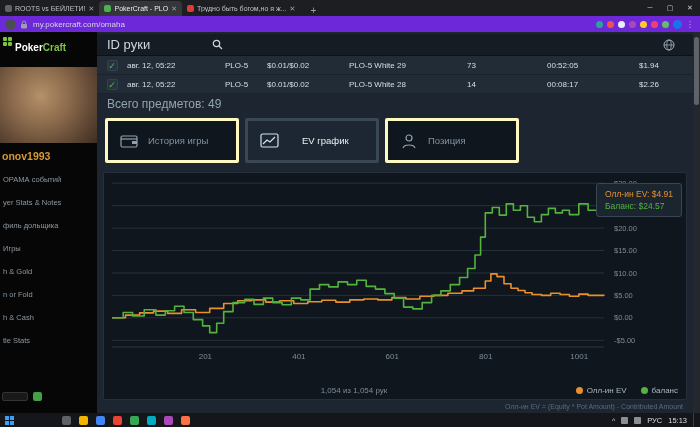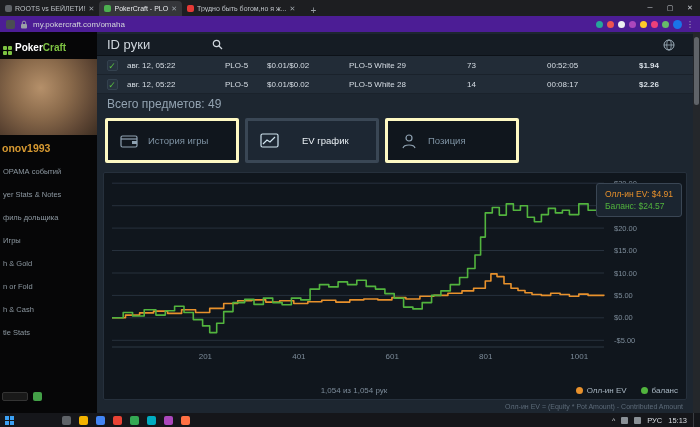--- a/index.html
+++ b/index.html
@@ -13,37 +13,37 @@
   .btab { display:flex; align-items:center; gap:3px; height:15px; padding:0 5px; max-width:120px;
     font-size:7px; color:#bdc1c6; border-radius:4px 4px 0 0; overflow:hidden; white-space:nowrap; }
   .btab.active { background:#35363a; color:#e8eaed; }
   .btab .fav { width:7px; height:7px; border-radius:2px; flex:none; }
   .btab .tclose { color:#9aa0a6; font-size:7px; flex:none; }
   .btab .ttl { overflow:hidden; text-overflow:ellipsis; }
   #newtab { color:#9aa0a6; font-size:10px; margin-left:6px; padding:0 4px; }
   #wincontrols { margin-left:auto; display:flex; align-items:center; height:16px; }
   #wincontrols span { width:20px; text-align:center; color:#c7cbd0; font-size:7px; line-height:16px; }
 
-  #addressbar { position:absolute; top:16px; left:0; width:700px; height:16px; background:#4c1d95;
+  #addressbar { position:absolute; top:16px; left:0; width:700px; height:16px; background:#6d28d9;
     display:flex; align-items:center; padding:0 6px; gap:5px; }
   .abar-icon { width:9px; height:9px; border-radius:2px; background:#4a4d52; flex:none; }
   #urltext { font-size:8px; color:#d3d7db; white-space:nowrap; }
   #ext-icons { margin-left:auto; display:flex; align-items:center; gap:4px; }
   .ext-dot { width:7px; height:7px; border-radius:50%; }
   #profile-avatar { width:9px; height:9px; border-radius:50%; background:#1a73e8; }
   #menu-dots { color:#bdc1c6; font-size:8px; letter-spacing:0; }
 
   
   #app { position:absolute; top:32px; left:0; width:700px; height:381px; display:flex; }
   #scrollbar { position:absolute; right:0; top:0; width:7px; height:381px; background:#24272b; }
   #scrollthumb { position:absolute; top:5px; left:1px; width:5px; height:68px; background:#5f6368; border-radius:3px; }
 
   
   #sidebar { position:relative; width:97px; height:381px; background:#060607; flex:none; overflow:hidden; }
-  #logo { display:flex; align-items:flex-end; gap:3px; padding:5px 0 4px 3px; }
+  #logo { display:flex; align-items:flex-start; gap:3px; padding:5px 0 12px 3px; }
   #logo-grid { width:9px; height:9px; display:grid; grid-template-columns:4px 4px; grid-gap:1px; }
   #logo-grid i { background:#7dc242; border-radius:1px; }
   #logo .lp { color:#fff; font-size:10px; font-weight:bold; }
   #logo .lc { color:#7dc242; font-size:10px; font-weight:bold; }
   #avatar { width:97px; height:76px;
     background: radial-gradient(circle at 42% 38%, #b5906a 0%, #8a6a4b 40%, #5d4533 75%, #3d2e22 100%); }
   #username { color:#d79a32; font-size:10.5px; font-weight:bold; padding:7px 0 6px 2px; }
   .nav-item { color:#8d98a1; font-size:7.5px; padding:7px 2px 7px 3px; white-space:nowrap; }
   #badges { position:absolute; bottom:12px; left:2px; display:flex; gap:5px; align-items:center; }
   .store-badge { width:26px; height:9px; background:#191919; border:1px solid #343434; border-radius:2px; }
@@ -55,21 +55,21 @@
   #searchbar { position:absolute; top:2px; left:0; width:596px; height:22px; background:#151c24;
     border-bottom:1px solid #0c1117; display:flex; align-items:center; padding:0 10px; }
   #search-label { color:#cfd6dd; font-size:13px; }
   #search-icon { margin-left:62px; }
   #globe-icon { margin-left:auto; margin-right:8px; }
 
   #handtable { position:absolute; top:24px; left:0; width:596px; }
   .hrow { display:grid; grid-template-columns:30px 98px 42px 82px 118px 80px 88px 1fr;
     align-items:center; height:19px; background:#222c37; border-bottom:1px solid #1a222b;
     color:#d7dee5; font-size:8px; }
-  .hrow .cell-result { text-align:right; padding-right:34px;font-weight:bold; }
+  .hrow .cell-result { text-align:right; padding-right:34px; }
   .cbx { width:11px; height:11px; margin:0 auto; background:#27333f; border:1px solid #34424f;
     border-radius:2px; color:#5abf3f; font-size:9px; line-height:10px; text-align:center; }
 
   #total-row { position:absolute; top:64px; left:0; width:596px; height:16px;
     color:#93a3b1; font-size:12px; display:flex; align-items:center; padding-left:10px; }
 
   #viewtabs { position:absolute; top:86px; left:8px; display:flex; gap:6px; }
   .vtab { width:134px; height:45px; background:#10161d; border:3px solid #fef9c3; border-radius:2px;
     display:flex; align-items:center; gap:8px; padding-left:12px; }
   .vtab.active { background:#1d2733; border-color:#3a4755; }

